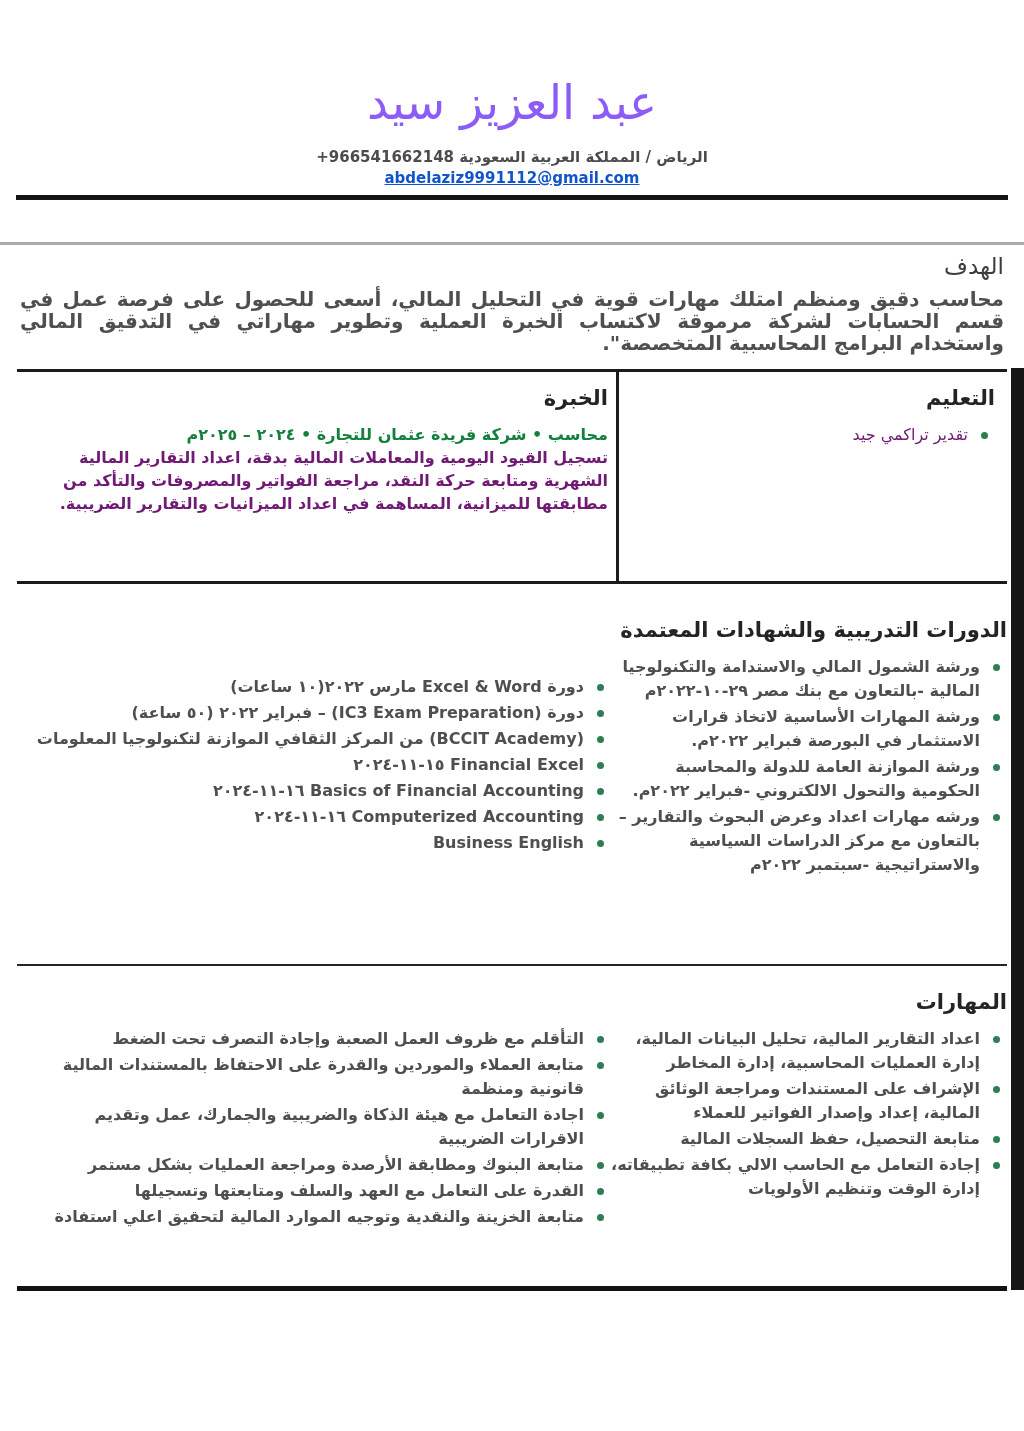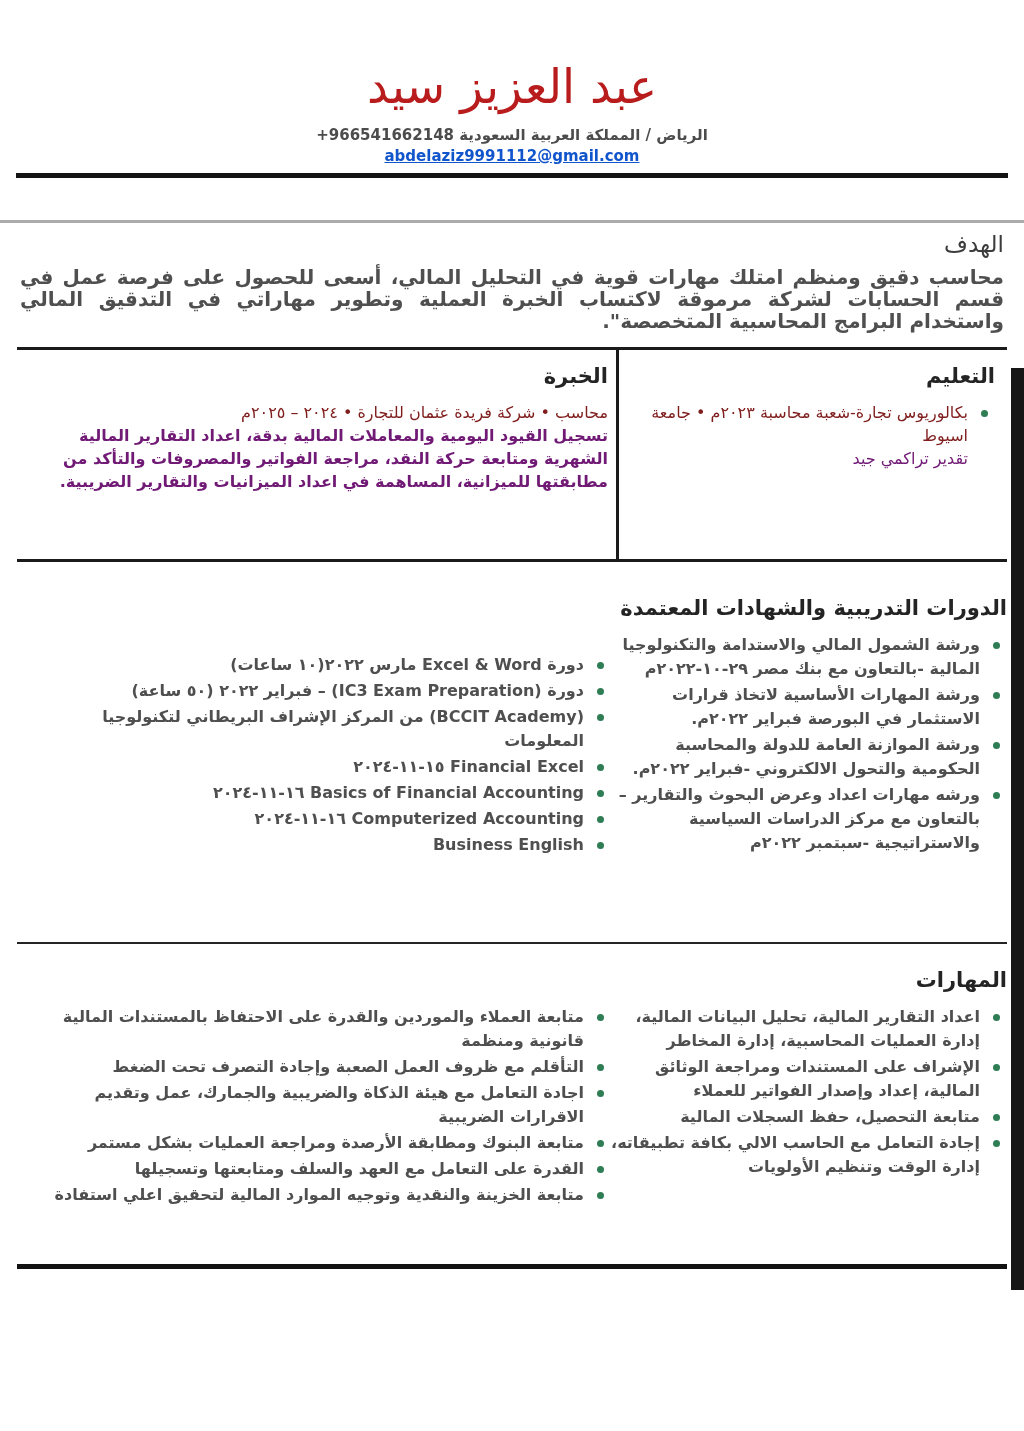--- a/index.html
+++ b/index.html
@@ -2,38 +2,38 @@
 <html lang="ar" dir="rtl"><head>
 <meta charset="utf-8">
 <style>
   html,body { margin:0; padding:0; background:#ffffff; }
   .page {
     width:1024px; height:1431px; position:relative; background:#ffffff;
     font-family:"DejaVu Sans", sans-serif; direction:rtl; overflow:hidden;
   }
   
   .header { text-align:center; padding-top:58px; }
-  .name { margin:0; font-size:47px; line-height:58px; font-weight:400; color:#b91c1c; letter-spacing:1px; }
+  .name { margin:16px; font-size:47px; line-height:58px; font-weight:400; color:#8b5cf6; letter-spacing:1px; }
   .contact-line { margin-top:10px; font-size:15px; font-weight:700; color:#4c4c4c; }
   .email-line { margin-top:3px; font-size:15px; }
   .email-line a { color:#1155cc; font-weight:700; text-decoration:underline; }
   .rule-thick-top { margin:8px 16px 0 16px; border-top:5px solid #141414; }
   .rule-gray { margin-top:42px; border-top:3px solid #ababab; }
   
   .objective { height:122px; overflow:hidden; padding:6px 20px 0 20px; box-sizing:border-box; }
   .obj-heading { margin:2px 0 9px 0; font-size:23px; font-weight:400; color:#3c3c3c; }
   .obj-text { margin:0; font-size:20px; font-weight:700; color:#4f4f4f; line-height:22px; text-align:justify; }
   
   .exp-edu { margin:2px 17px 0 17px; border-top:3px solid #1b1b1b; border-bottom:3px solid #1b1b1b;
              display:flex; min-height:209px; }
   .cell { box-sizing:border-box; }
   .cell-edu { width:39.5%; border-left:3px solid #1b1b1b; padding:14px 12px 10px 8px; }
   .cell-exp { width:60.5%; padding:14px 8px 14px 12px; }
   .sec-heading { margin:0 0 13px 0; font-size:21px; font-weight:700; color:#242424; }
-  .green-line { color:#7f1d1d; font-weight:400; font-size:16px; line-height:23px; }
+  .green-line { color:#15803d; font-weight:700; font-size:16px; line-height:23px; }
   .desc-text, .plain-line { color:#701a75; font-size:16px; line-height:23px; }
   .desc-text { font-weight:700; }
   .plain-line { font-weight:400; }
   
   ul.bullets { list-style:none; margin:0; padding:0; }
   ul.bullets li { position:relative; padding-right:27px; margin-bottom:2px;
                   font-size:16px; font-weight:700; color:#4f4f4f; line-height:24px; }
   ul.bullets li::before { content:""; position:absolute; right:7px; top:9px;
                   width:7px; height:7px; border-radius:50%; background:#2e7d55; }
   
@@ -68,21 +68,20 @@
   <section class="objective">
     <h2 class="obj-heading">الهدف</h2>
     <p class="obj-text">محاسب دقيق ومنظم امتلك مهارات قوية في التحليل المالي، أسعى للحصول على فرصة عمل في قسم الحسابات لشركة مرموقة لاكتساب الخبرة العملية وتطوير مهاراتي في التدقيق المالي واستخدام البرامج المحاسبية المتخصصة".</p>
   </section>
 
   <div class="exp-edu">
     <div class="cell cell-edu">
       <h3 class="sec-heading">التعليم</h3>
       <ul class="bullets">
         <li>
-          <span class="green-line" style="display:block;">بكالوريوس تجارة-شعبة محاسبة ٢٠٢٣م • جامعة اسيوط</span>
           <span class="plain-line" style="display:block;">تقدير تراكمي جيد</span>
         </li>
       </ul>
     </div>
     <div class="cell cell-exp">
       <h3 class="sec-heading">الخبرة</h3>
       <div class="green-line">محاسب • شركة فريدة عثمان للتجارة • ٢٠٢٤ – ٢٠٢٥م</div>
       <div class="desc-text">تسجيل القيود اليومية والمعاملات المالية بدقة، اعداد التقارير المالية الشهرية ومتابعة حركة النقد، مراجعة الفواتير والمصروفات والتأكد من مطابقتها للميزانية، المساهمة في اعداد الميزانيات والتقارير الضريبية.</div>
     </div>
   </div>
@@ -92,41 +91,41 @@
     <div class="cols">
       <ul class="bullets col-r">
           <li>ورشة الشمول المالي والاستدامة والتكنولوجيا المالية -بالتعاون مع بنك مصر ٢٩-١٠-٢٠٢٢م</li>
           <li>ورشة المهارات الأساسية لاتخاذ قرارات الاستثمار في البورصة فبراير ٢٠٢٢م.</li>
           <li>ورشة الموازنة العامة للدولة والمحاسبة الحكومية والتحول الالكتروني -فبراير ٢٠٢٢م.</li>
           <li>ورشه مهارات اعداد وعرض البحوث والتقارير – بالتعاون مع مركز الدراسات السياسية والاستراتيجية -سبتمبر ٢٠٢٢م</li>
         </ul>
       <ul class="bullets col-l offset">
           <li>دورة Excel &amp; Word مارس ٢٠٢٢(١٠ ساعات)</li>
           <li>دورة (IC3 Exam Preparation) – فبراير ٢٠٢٢ (٥٠ ساعة)</li>
-          <li>(BCCIT Academy) من المركز الإشراف البريطاني لتكنولوجيا المعلومات</li>
+          <li>(BCCIT Academy) من المركز الثقافي الموازنة لتكنولوجيا المعلومات</li>
           <li>Financial Excel ١٥-١١-٢٠٢٤</li>
           <li>Basics of Financial Accounting ١٦-١١-٢٠٢٤</li>
           <li>Computerized Accounting ١٦-١١-٢٠٢٤</li>
           <li>Business English</li>
         </ul>
     </div>
   </section>
 
   <section class="skills">
     <h2 class="sec-heading">المهارات</h2>
     <div class="cols">
       <ul class="bullets col-r">
           <li>اعداد التقارير المالية، تحليل البيانات المالية، إدارة العمليات المحاسبية، إدارة المخاطر</li>
           <li>الإشراف على المستندات ومراجعة الوثائق المالية، إعداد وإصدار الفواتير للعملاء</li>
           <li>متابعة التحصيل، حفظ السجلات المالية</li>
           <li>إجادة التعامل مع الحاسب الالي بكافة تطبيقاته، إدارة الوقت وتنظيم الأولويات</li>
         </ul>
       <ul class="bullets col-l">
+          <li>التأقلم مع ظروف العمل الصعبة وإجادة التصرف تحت الضغط</li>
           <li>متابعة العملاء والموردين والقدرة على الاحتفاظ بالمستندات المالية قانونية ومنظمة</li>
-          <li>التأقلم مع ظروف العمل الصعبة وإجادة التصرف تحت الضغط</li>
           <li>اجادة التعامل مع هيئة الذكاة والضريبية والجمارك، عمل وتقديم الاقرارات الضريبية</li>
           <li>متابعة البنوك ومطابقة الأرصدة ومراجعة العمليات بشكل مستمر</li>
           <li>القدرة على التعامل مع العهد والسلف ومتابعتها وتسجيلها</li>
           <li>متابعة الخزينة والنقدية وتوجيه الموارد المالية لتحقيق اعلي استفادة</li>
         </ul>
     </div>
   </section>
 
   <div class="right-bar"></div>
 

